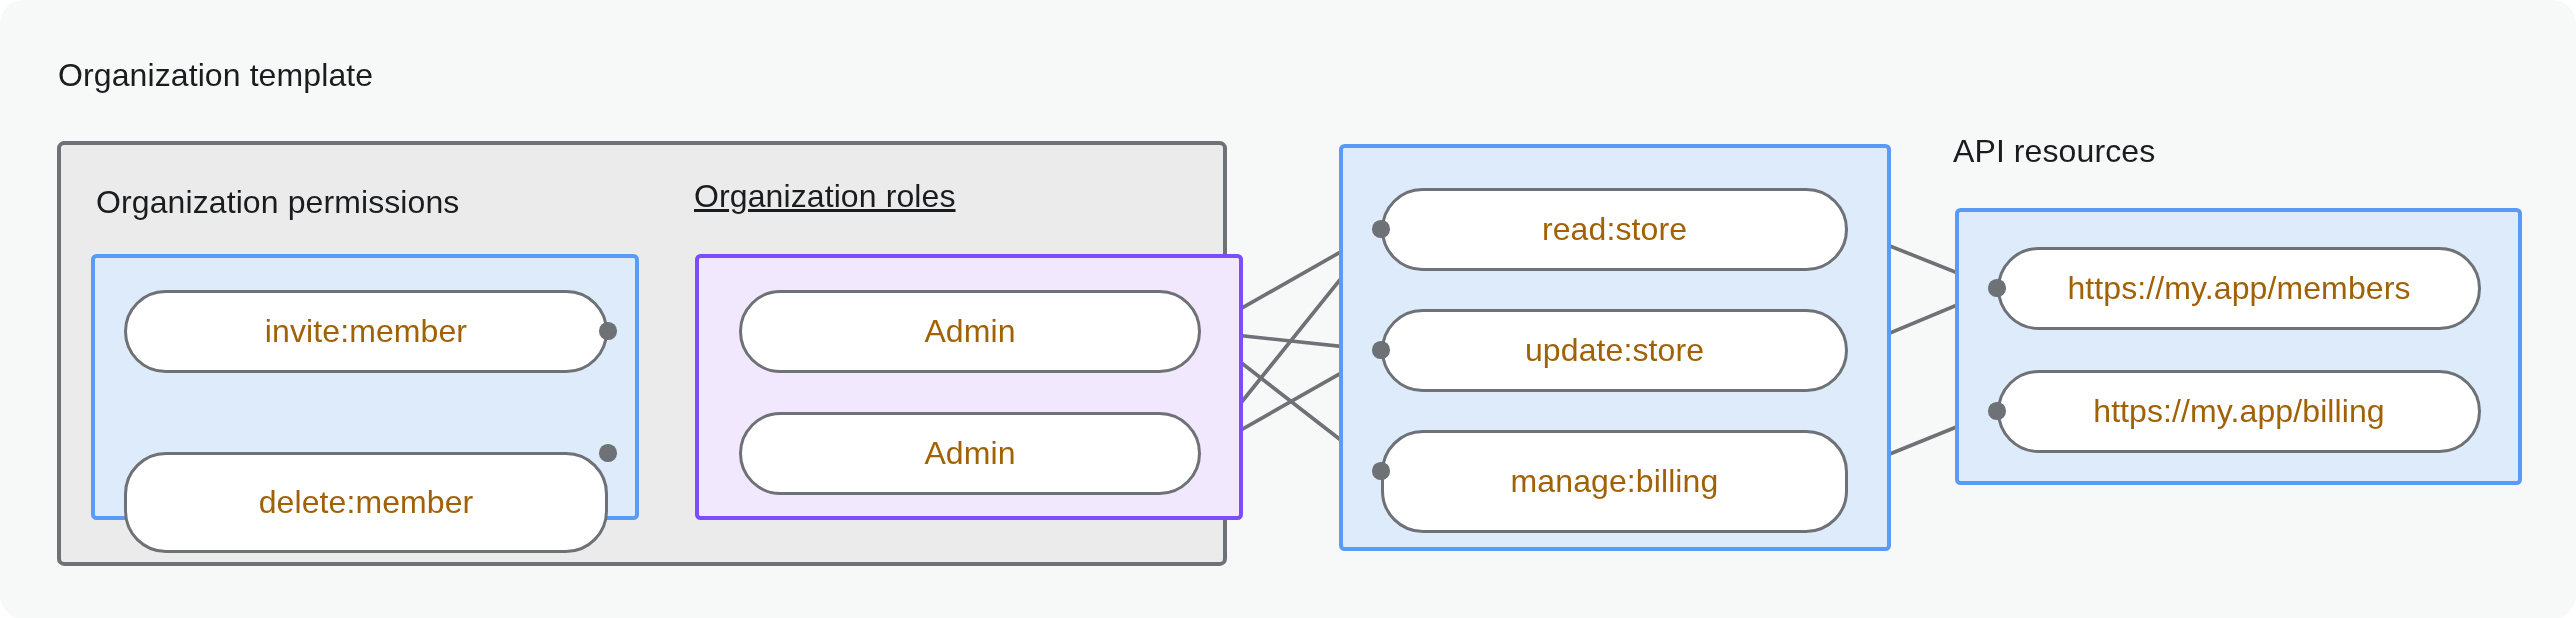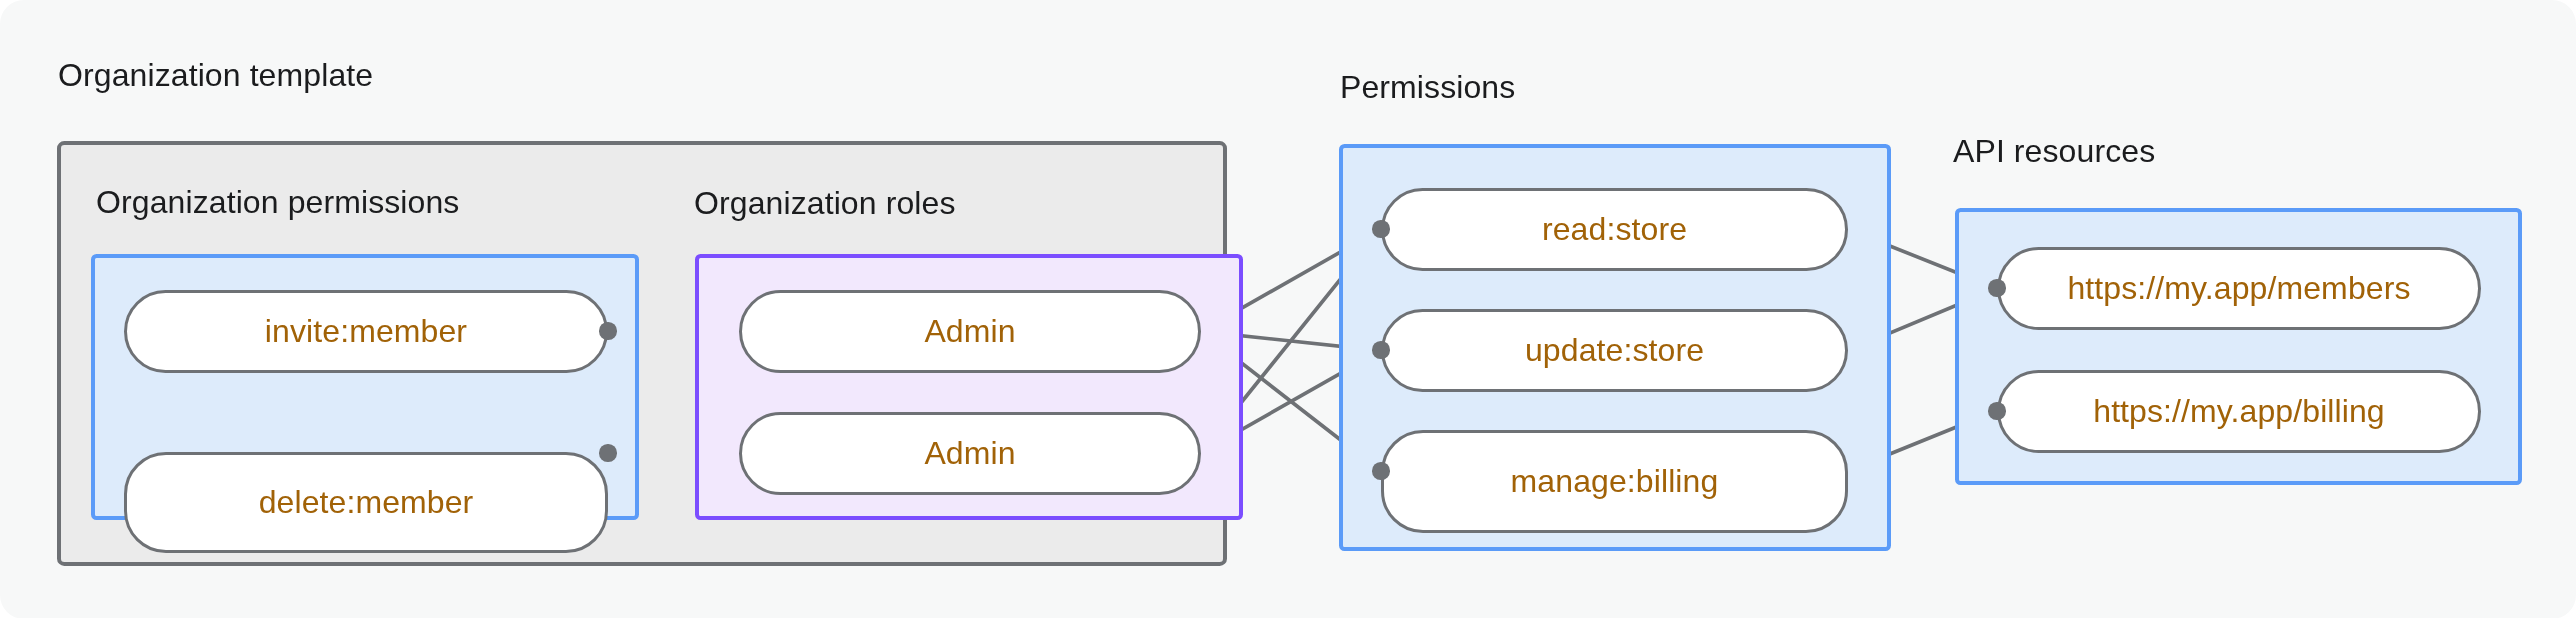--- a/index.html
+++ b/index.html
@@ -45,21 +45,21 @@
   }
   #org-perms-title{ left:88px; top:184px;margin-left:8px; }
 
   
   #org-roles-box{
     left:695px; top:254px; width:548px; height:266px;
     background:#f2e8fd;
     border:4.6px solid #7b4dff;
     border-radius:5.5px;
   }
-  #org-roles-title{ left:694px; top:185px; }
+  #org-roles-title{ left:694px; top:178px;text-decoration:underline; }
 
   
   #permissions-box{
     left:1339px; top:144px; width:552px; height:407px;
     background:#ddebfb;
     border:4.6px solid #5b9bf8;
     border-radius:5.5px;
   }
   #permissions-title{ left:1340px; top:69px; }
 
@@ -134,21 +134,20 @@
   <div class="grp-title" id="org-roles-title">Organization roles</div>
   <div class="grp-box" id="org-roles-box"></div>
 
   <div class="node" style="left:739px; top:290px; width:462px; height:83px;text-align:right;">
     <span>Admin</span>
   </div>
   <div class="node" style="left:739px; top:412px; width:462px; height:83px;">
     <span>Admin</span>
   </div>
 
-  <div class="grp-title" id="permissions-title">Permissions</div>
   <div class="grp-box" id="permissions-box"></div>
 
   <div class="node" style="left:1381px; top:188px; width:467px; height:83px;">
     <span>read:store</span>
   </div>
   <div class="node" style="left:1381px; top:309px; width:467px; height:83px;">
     <span>update:store</span>
   </div>
   <div class="node" style="left:1381px; top:430px; width:467px; height:103px;">
     <span>manage:billing</span>

